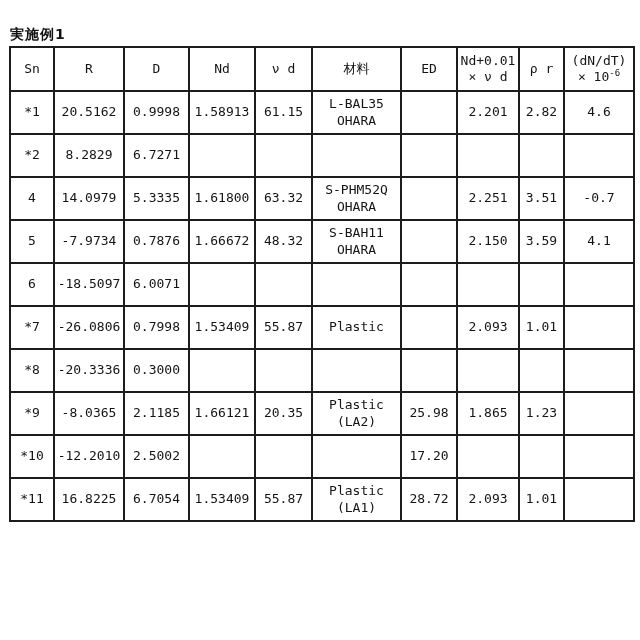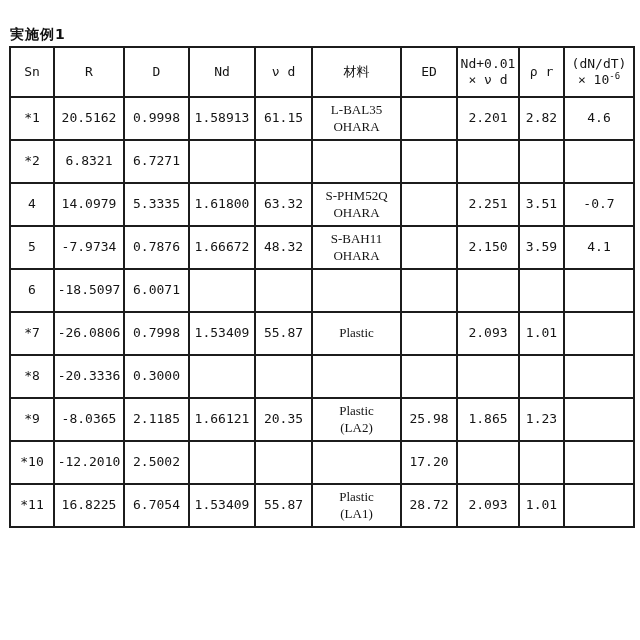--- a/index.html
+++ b/index.html
@@ -32,29 +32,29 @@
     border:2px solid #1c1c1c;
     font-size:13px;
     font-weight:normal;
     color:#141414;
     padding:0;
     vertical-align:middle;
     text-align:center;
     overflow:hidden;
     line-height:1.3;
   }
-  table.lens thead tr{height:50px;}
+  table.lens thead tr{height:44px;}
   table.lens tbody tr{height:43px;}
   td.r6{text-align:right;padding-right:6px;}
   td.r8{text-align:right;padding-right:8px;}
   td.r10{text-align:right;padding-right:10px;}
   td.prb{vertical-align:bottom;padding-bottom:3px;border-radius:16px;}
   th .hline{line-height:1.25;}
   th sup{font-size:9px;vertical-align:super;line-height:0;}
-  .mat div{line-height:1.25;font-family:Liberation Serif, serif;}
+  .mat div{line-height:1.25;}
 </style>
 </head>
 <body>
 
 <div class="page-title">実施例1</div>
 
 <table class="lens">
   <colgroup>
     <col style="width:44px">
       <col style="width:70px">
@@ -98,21 +98,21 @@
           <div>L-BAL35</div>
           <div>OHARA</div>
         </td>
       <td></td>
       <td class="r8">2.201</td>
       <td>2.82</td>
       <td class="r10">4.6</td>
     </tr>
     <tr>
       <td>*2</td>
-      <td class="r6">6.8321</td>
+      <td class="r6">8.2829</td>
       <td class="r6">6.7271</td>
       <td class="r6"></td>
       <td class="r6"></td>
       <td class="mat">
           <div></div>
           <div></div>
         </td>
       <td></td>
       <td class="r8"></td>
       <td></td>

